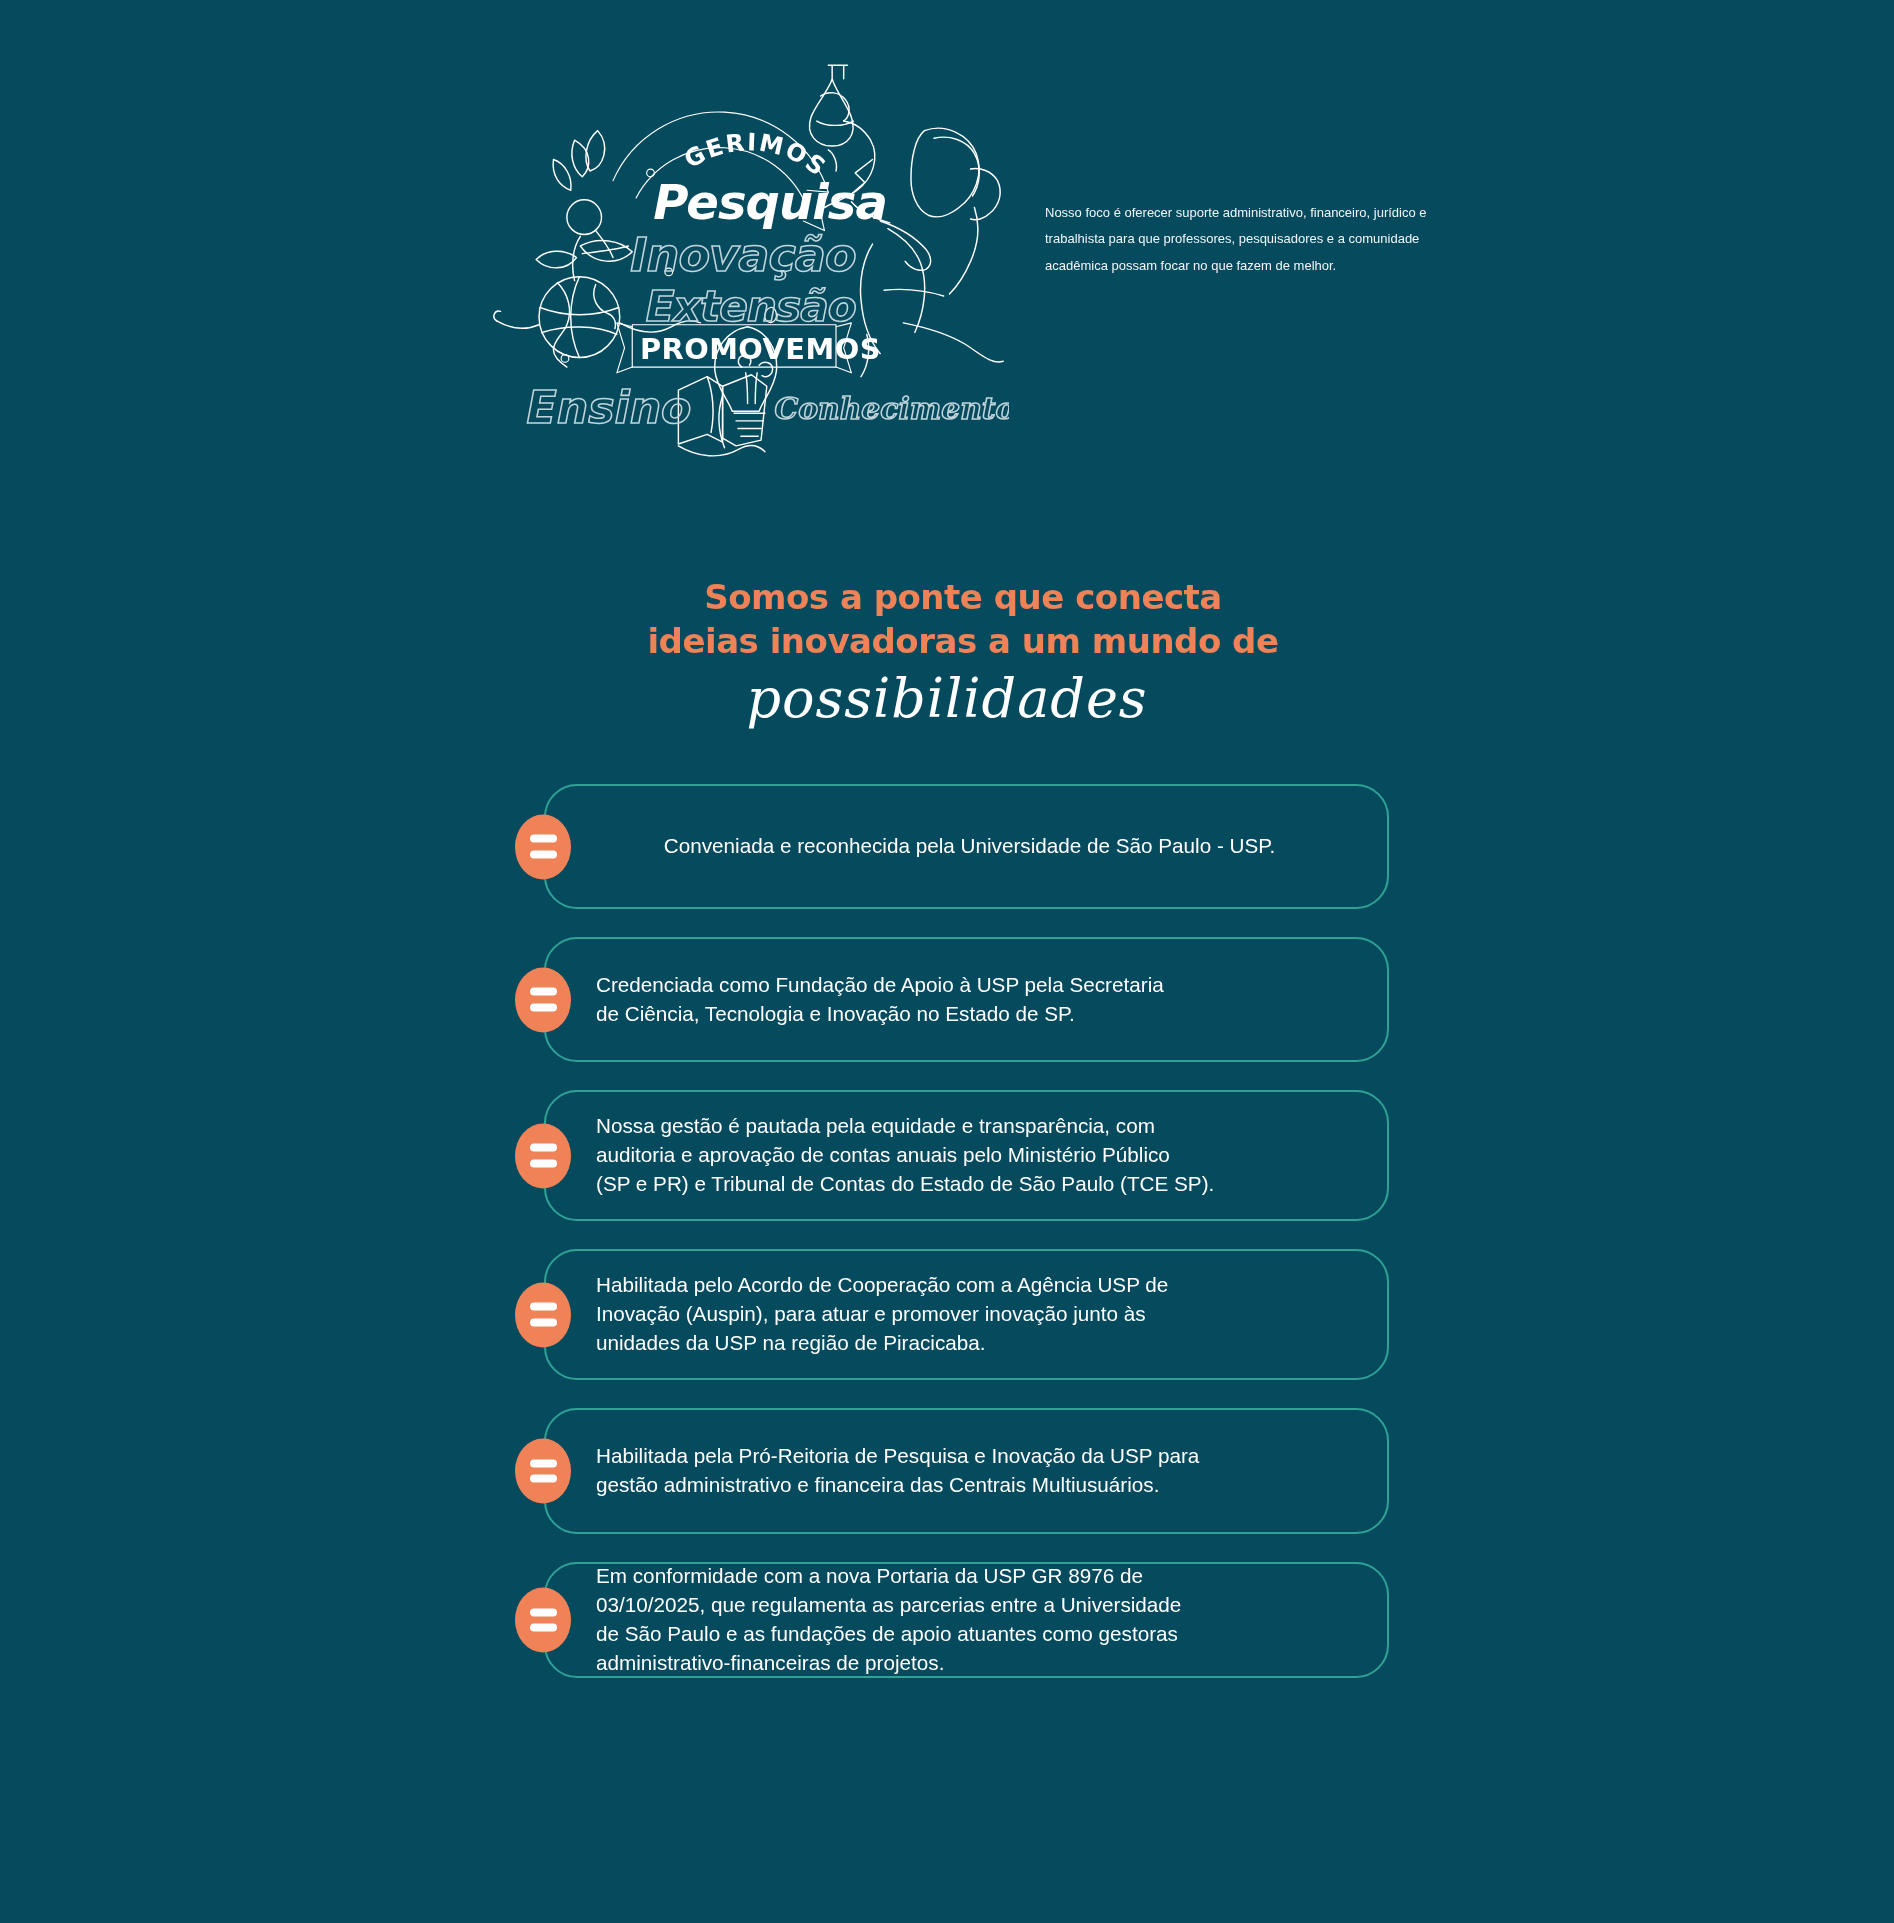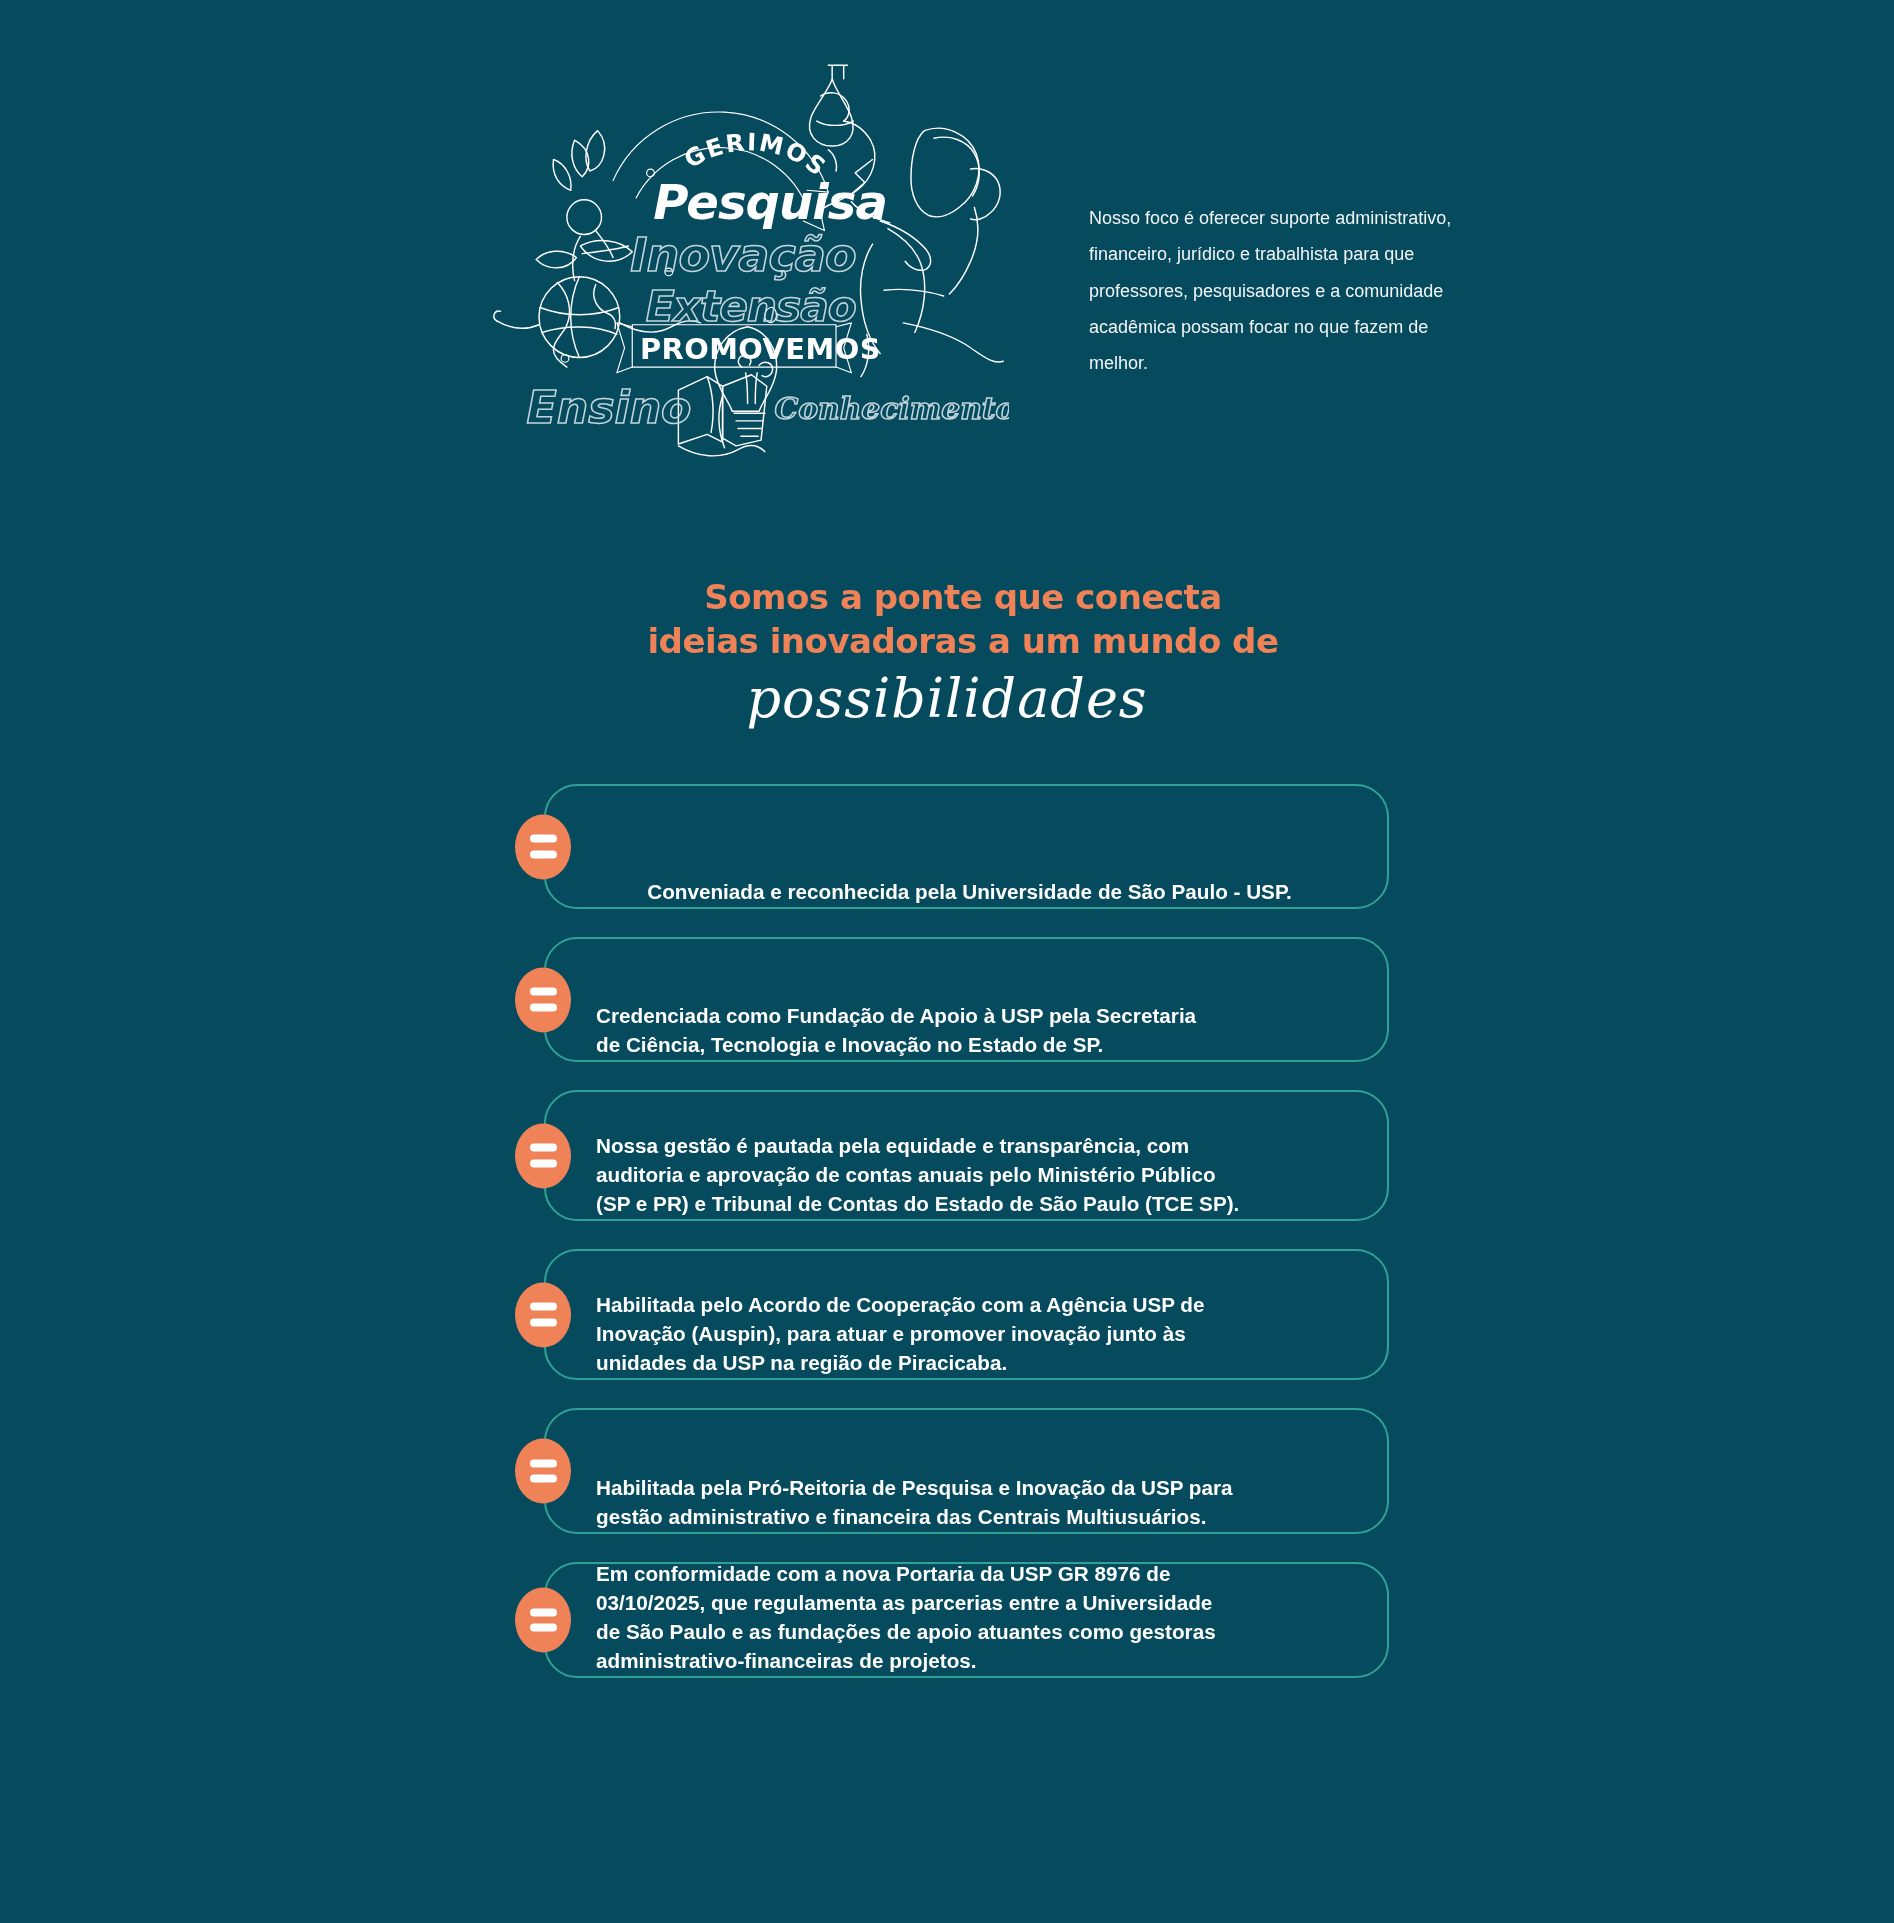--- a/index.html
+++ b/index.html
@@ -51,25 +51,24 @@
     font-weight: 700;
     font-size: 37px;
     line-height: 1.17;
     letter-spacing: -0.6px;
     color: #FFFFFF;
   }
 
   .hero-sub {
     margin-top: 29px;
     font-family: "Liberation Sans", sans-serif;
-    font-size: 18px;
+    font-size: 13px;
     line-height: 2.02;
     color: #F2F6F7;
     max-width: 384px;
-    margin-left: 44px;
   }
 
   
   .headline {
     position: absolute;
     left: 0;
     top: 576px;
     width: 1894px;
     text-align: center;
   }
@@ -103,22 +102,21 @@
     width: 845px;
   }
 
   .card {
     position: relative;
     border: 2.5px solid #2FA295;
     border-radius: 33px;
     background: transparent;
     margin-bottom: 28px;
     display: flex;
-    align-items: flex-end;
-    font-weight: bold;
+    align-items: center;
   }
 
   .card:last-child { margin-bottom: 0; }
 
   .card-badge {
     position: absolute;
     left: -31px;
     top: 50%;
     transform: translateY(-50%);
     width: 56px;

